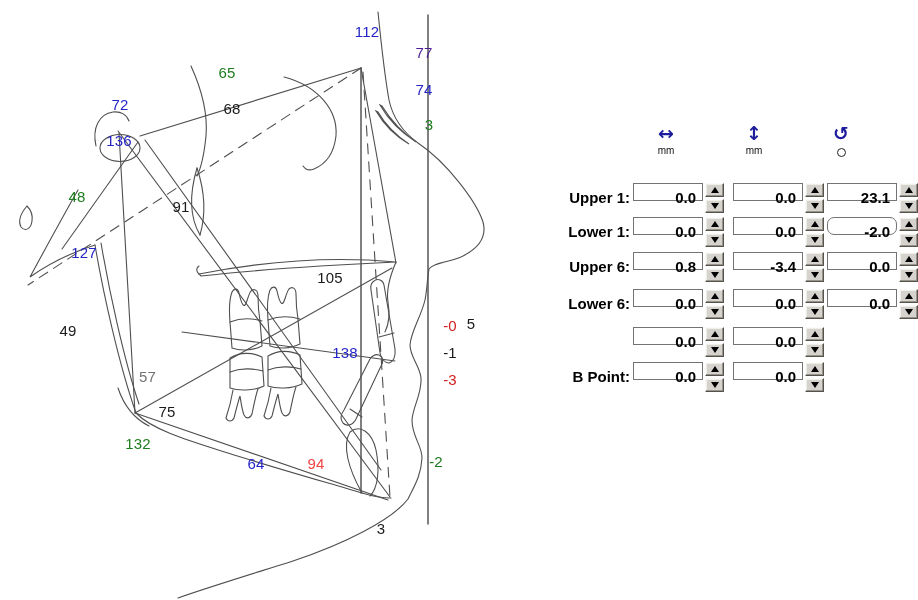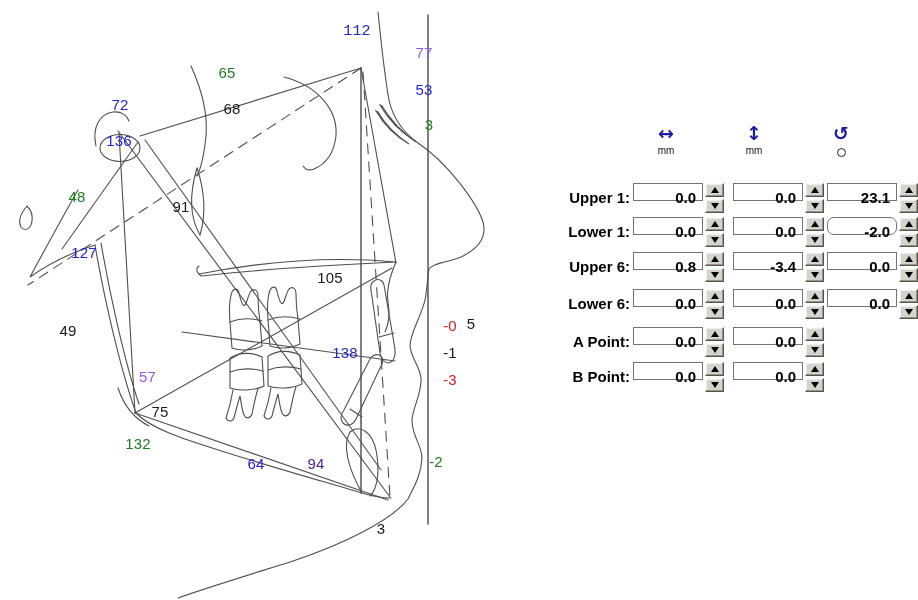--- a/index.html
+++ b/index.html
@@ -106,43 +106,43 @@
       <path d="M379,355 C383,357 384,362 381,366 L356,419 C353,425 347,427 343,423 C340,419 341,414 344,410 L370,359 C373,355 376,354 379,355 Z"></path>
       <path d="M350,409 L362,417"></path>
     </g>
 
     <g>
       <path d="M378,12 C381,42 384,72 389,100 C393,119 403,132 418,143 C448,163 477,203 483,222 C487,237 478,249 461,257 C446,263 433,263 429,269 C427,280 427,291 425,300 C421,317 411,331 410,345 C410,357 420,366 421,378 C422,394 413,406 412,420 C412,437 422,445 422,458 C421,477 413,488 408,499 C392,520 344,544 293,561 C252,574 206,588 178,598"></path>
     </g>
   </svg>
 
   <div id="tracing-labels">
-      <span class="tlabel" style="left: 357px; top: 31px; color: rgb(36, 36, 200); font-family: Liberation Mono, monospace;">112</span>
-      <span class="tlabel" style="left: 424px; top: 52px; color: #8b5cf6;">77</span>
+      <span class="tlabel" style="left: 367px; top: 31px; color: rgb(36, 36, 200);">112</span>
+      <span class="tlabel" style="left: 424px; top: 52px; color: #4c1d95;">77</span>
       <span class="tlabel" style="left: 227px; top: 72px; color: rgb(30, 125, 30);">65</span>
-      <span class="tlabel" style="left: 424px; top: 89px; color: rgb(36, 36, 200);">53</span>
+      <span class="tlabel" style="left: 424px; top: 89px; color: rgb(36, 36, 200);">74</span>
       <span class="tlabel" style="left: 120px; top: 104px; color: rgb(36, 36, 200);">72</span>
       <span class="tlabel" style="left: 232px; top: 108px; color: rgb(26, 26, 26);">68</span>
       <span class="tlabel" style="left: 429px; top: 124px; color: rgb(30, 125, 30);">3</span>
       <span class="tlabel" style="left: 119px; top: 140px; color: rgb(36, 36, 200);">136</span>
       <span class="tlabel" style="left: 77px; top: 196px; color: rgb(30, 125, 30);">48</span>
       <span class="tlabel" style="left: 181px; top: 206px; color: rgb(26, 26, 26);">91</span>
       <span class="tlabel" style="left: 84px; top: 252px; color: rgb(36, 36, 200);">127</span>
       <span class="tlabel" style="left: 330px; top: 277px; color: rgb(26, 26, 26);">105</span>
       <span class="tlabel" style="left: 450px; top: 325px; color: rgb(208, 32, 32);">-0</span>
       <span class="tlabel" style="left: 471px; top: 323px; color: rgb(26, 26, 26);">5</span>
       <span class="tlabel" style="left: 68px; top: 330px; color: rgb(26, 26, 26);">49</span>
       <span class="tlabel" style="left: 450px; top: 352px; color: rgb(26, 26, 26);">-1</span>
       <span class="tlabel" style="left: 345px; top: 352px; color: rgb(36, 36, 200);">138</span>
       <span class="tlabel" style="left: 450px; top: 379px; color: rgb(208, 32, 32);">-3</span>
-      <span class="tlabel" style="left: 132px; top: 376px; color: #8b5cf6; padding-left: 31px;">57</span>
-      <span class="tlabel" style="left: 160px; top: 411px; color: rgb(26, 26, 26);">75</span>
+      <span class="tlabel" style="left: 132px; top: 376px; color: #737373; padding-left: 31px;">57</span>
+      <span class="tlabel" style="left: 167px; top: 411px; color: rgb(26, 26, 26);">75</span>
       <span class="tlabel" style="left: 138px; top: 443px; color: rgb(30, 125, 30);">132</span>
       <span class="tlabel" style="left: 256px; top: 463px; color: rgb(36, 36, 200);">64</span>
-      <span class="tlabel" style="left: 316px; top: 463px; color: #4c1d95;">94</span>
+      <span class="tlabel" style="left: 316px; top: 463px; color: #ef4444;">94</span>
       <span class="tlabel" style="left: 436px; top: 461px; color: rgb(30, 125, 30);">-2</span>
       <span class="tlabel" style="left: 381px; top: 528px; color: rgb(26, 26, 26);">3</span>
     </div>
 
   <div id="panel">
 
     <div class="col-head" style="left:646px">
       <span class="icon arrow-lr"></span>
       <span class="unit">mm</span>
     </div>
@@ -270,21 +270,20 @@
           <div class="spin" style="left: 351px;">
             <div class="sbtn up">
               <span class="tri up"></span>
             </div>
             <div class="sbtn down">
               <span class="tri down"></span>
             </div>
           </div>
         </div>
         <div class="prow" style="left: 548px; top: 327px;">
-          <div class="rlabel">A Point:</div>
           <div class="field" style="left: 85px;">0.0</div>
           <div class="spin" style="left: 157px;">
             <div class="sbtn up">
               <span class="tri up"></span>
             </div>
             <div class="sbtn down">
               <span class="tri down"></span>
             </div>
           </div>
           <div class="field" style="left: 185px;">0.0</div>

